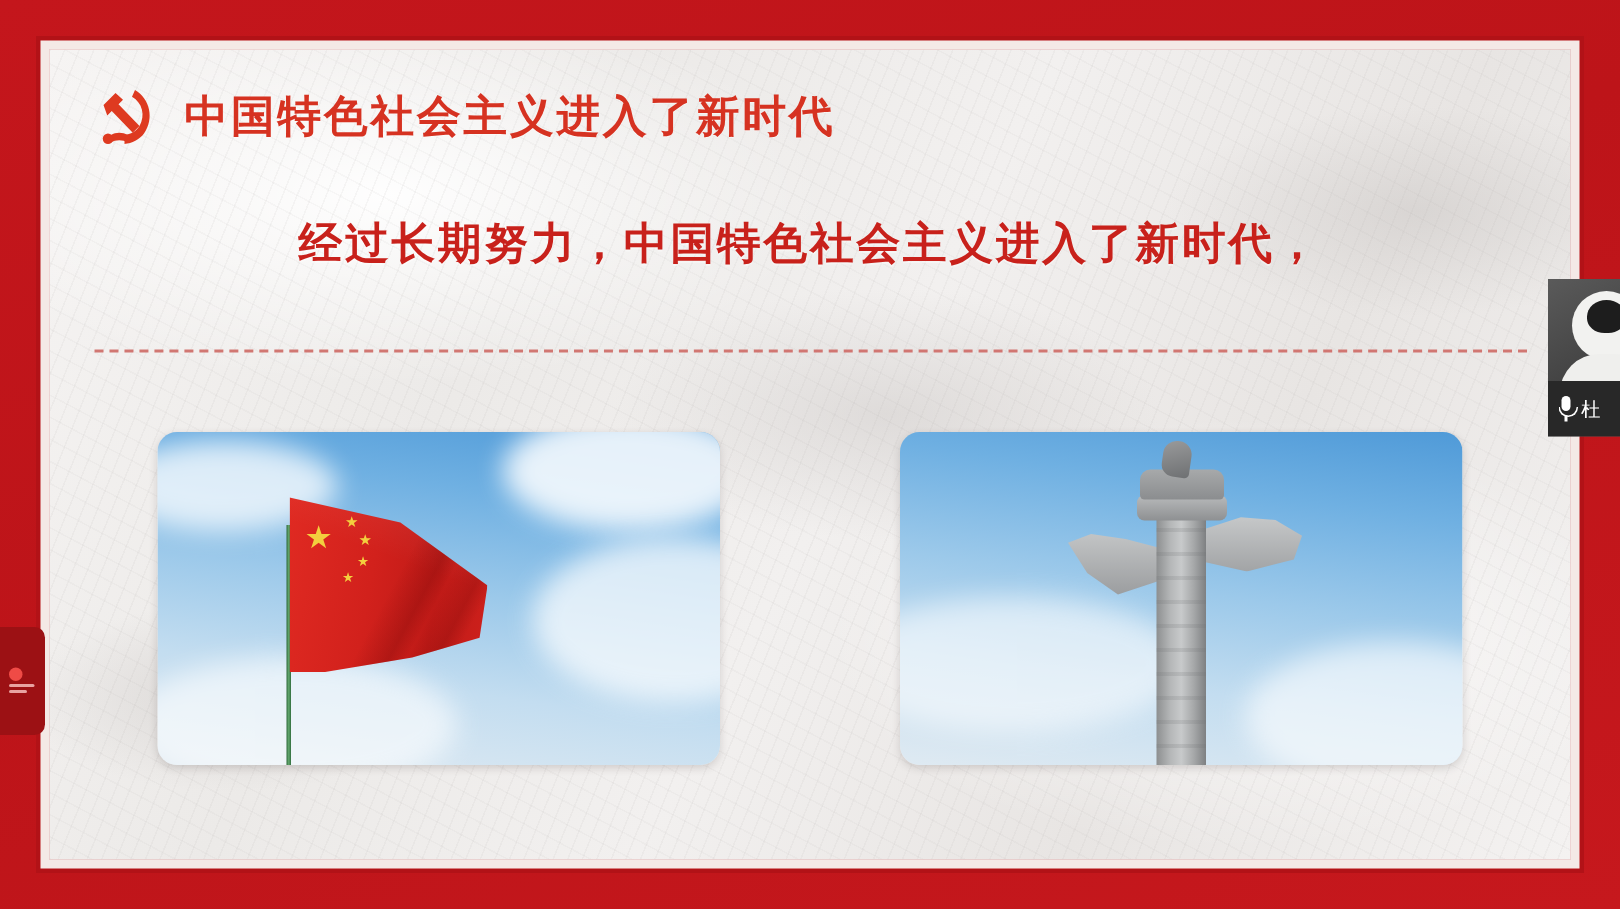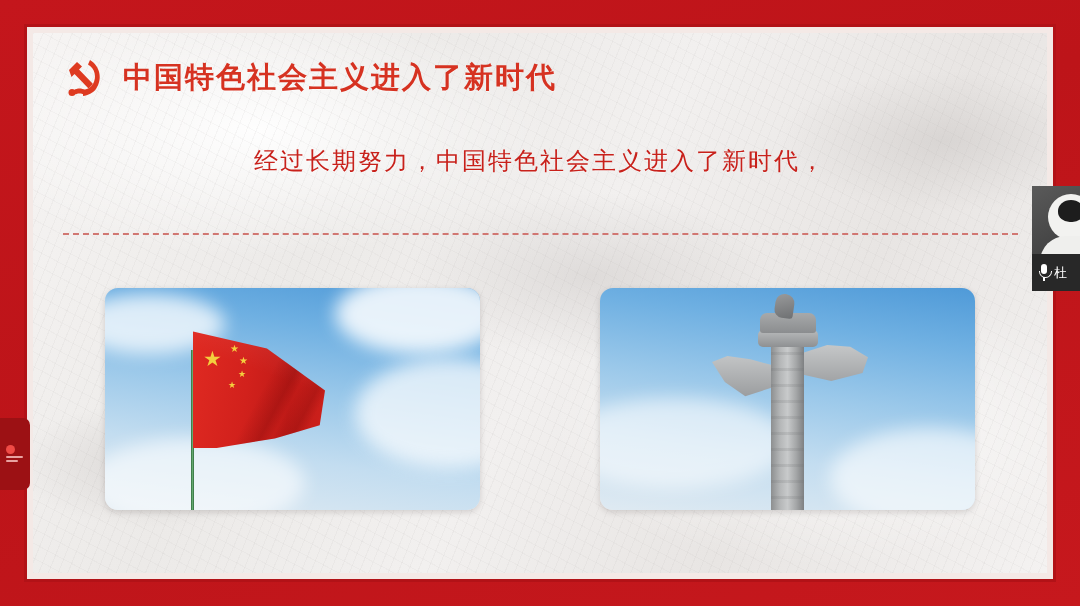--- a/index.html
+++ b/index.html
@@ -63,21 +63,21 @@
     color:#d63221;white-space:nowrap;
     text-shadow:0 1px 0 rgba(255,255,255,.45);
   }
 
   
   .body-block{
     position:absolute;left:0;right:0;top:110px;z-index:3;
     text-align:center;
   }
   .body-line{
-    font-size:24px;font-weight:400;letter-spacing:2px;
+    font-size:29px;font-weight:700;letter-spacing:2px;
     color:#c8211b;line-height:1.0;
     margin:0 0 0 0;padding:6px 0;
     text-shadow:0 1px 0 rgba(255,255,255,.4);
   }
   .body-line.l2{padding-top:18px;}
 
   
   .divider{
     position:absolute;left:30px;top:200px;width:955px;height:0;z-index:3;
     border-top:2px dashed #d0716c;

